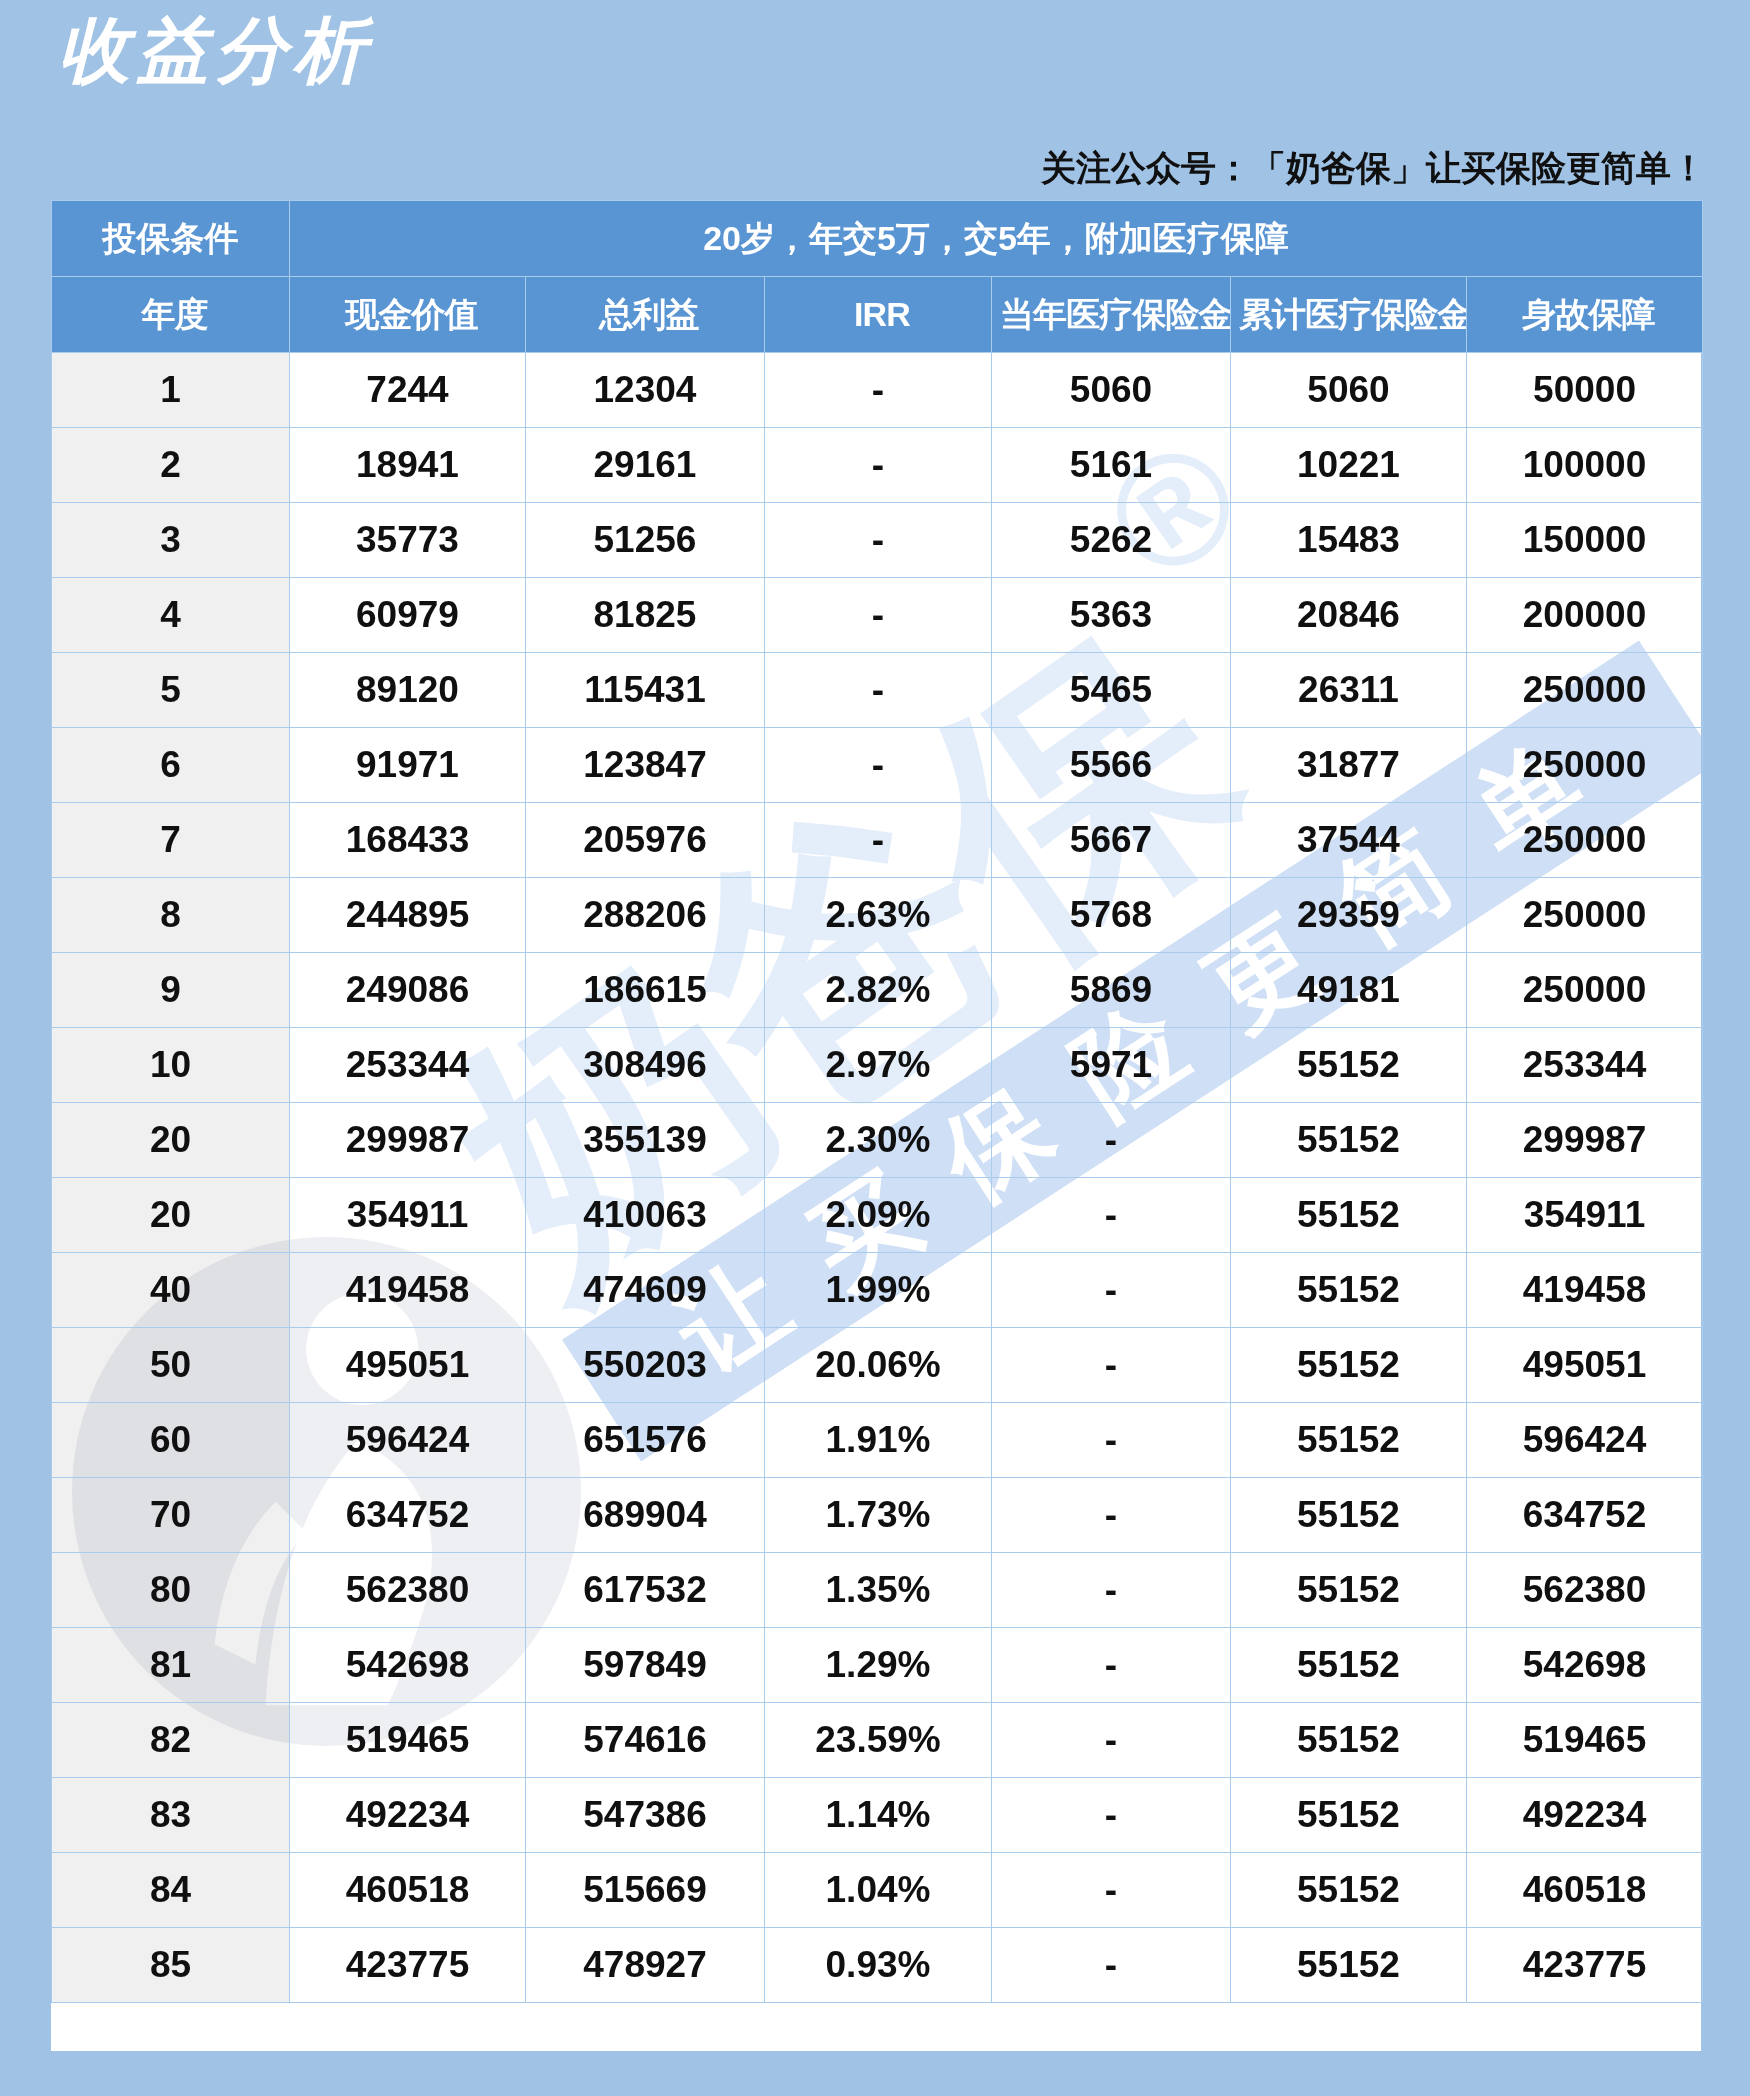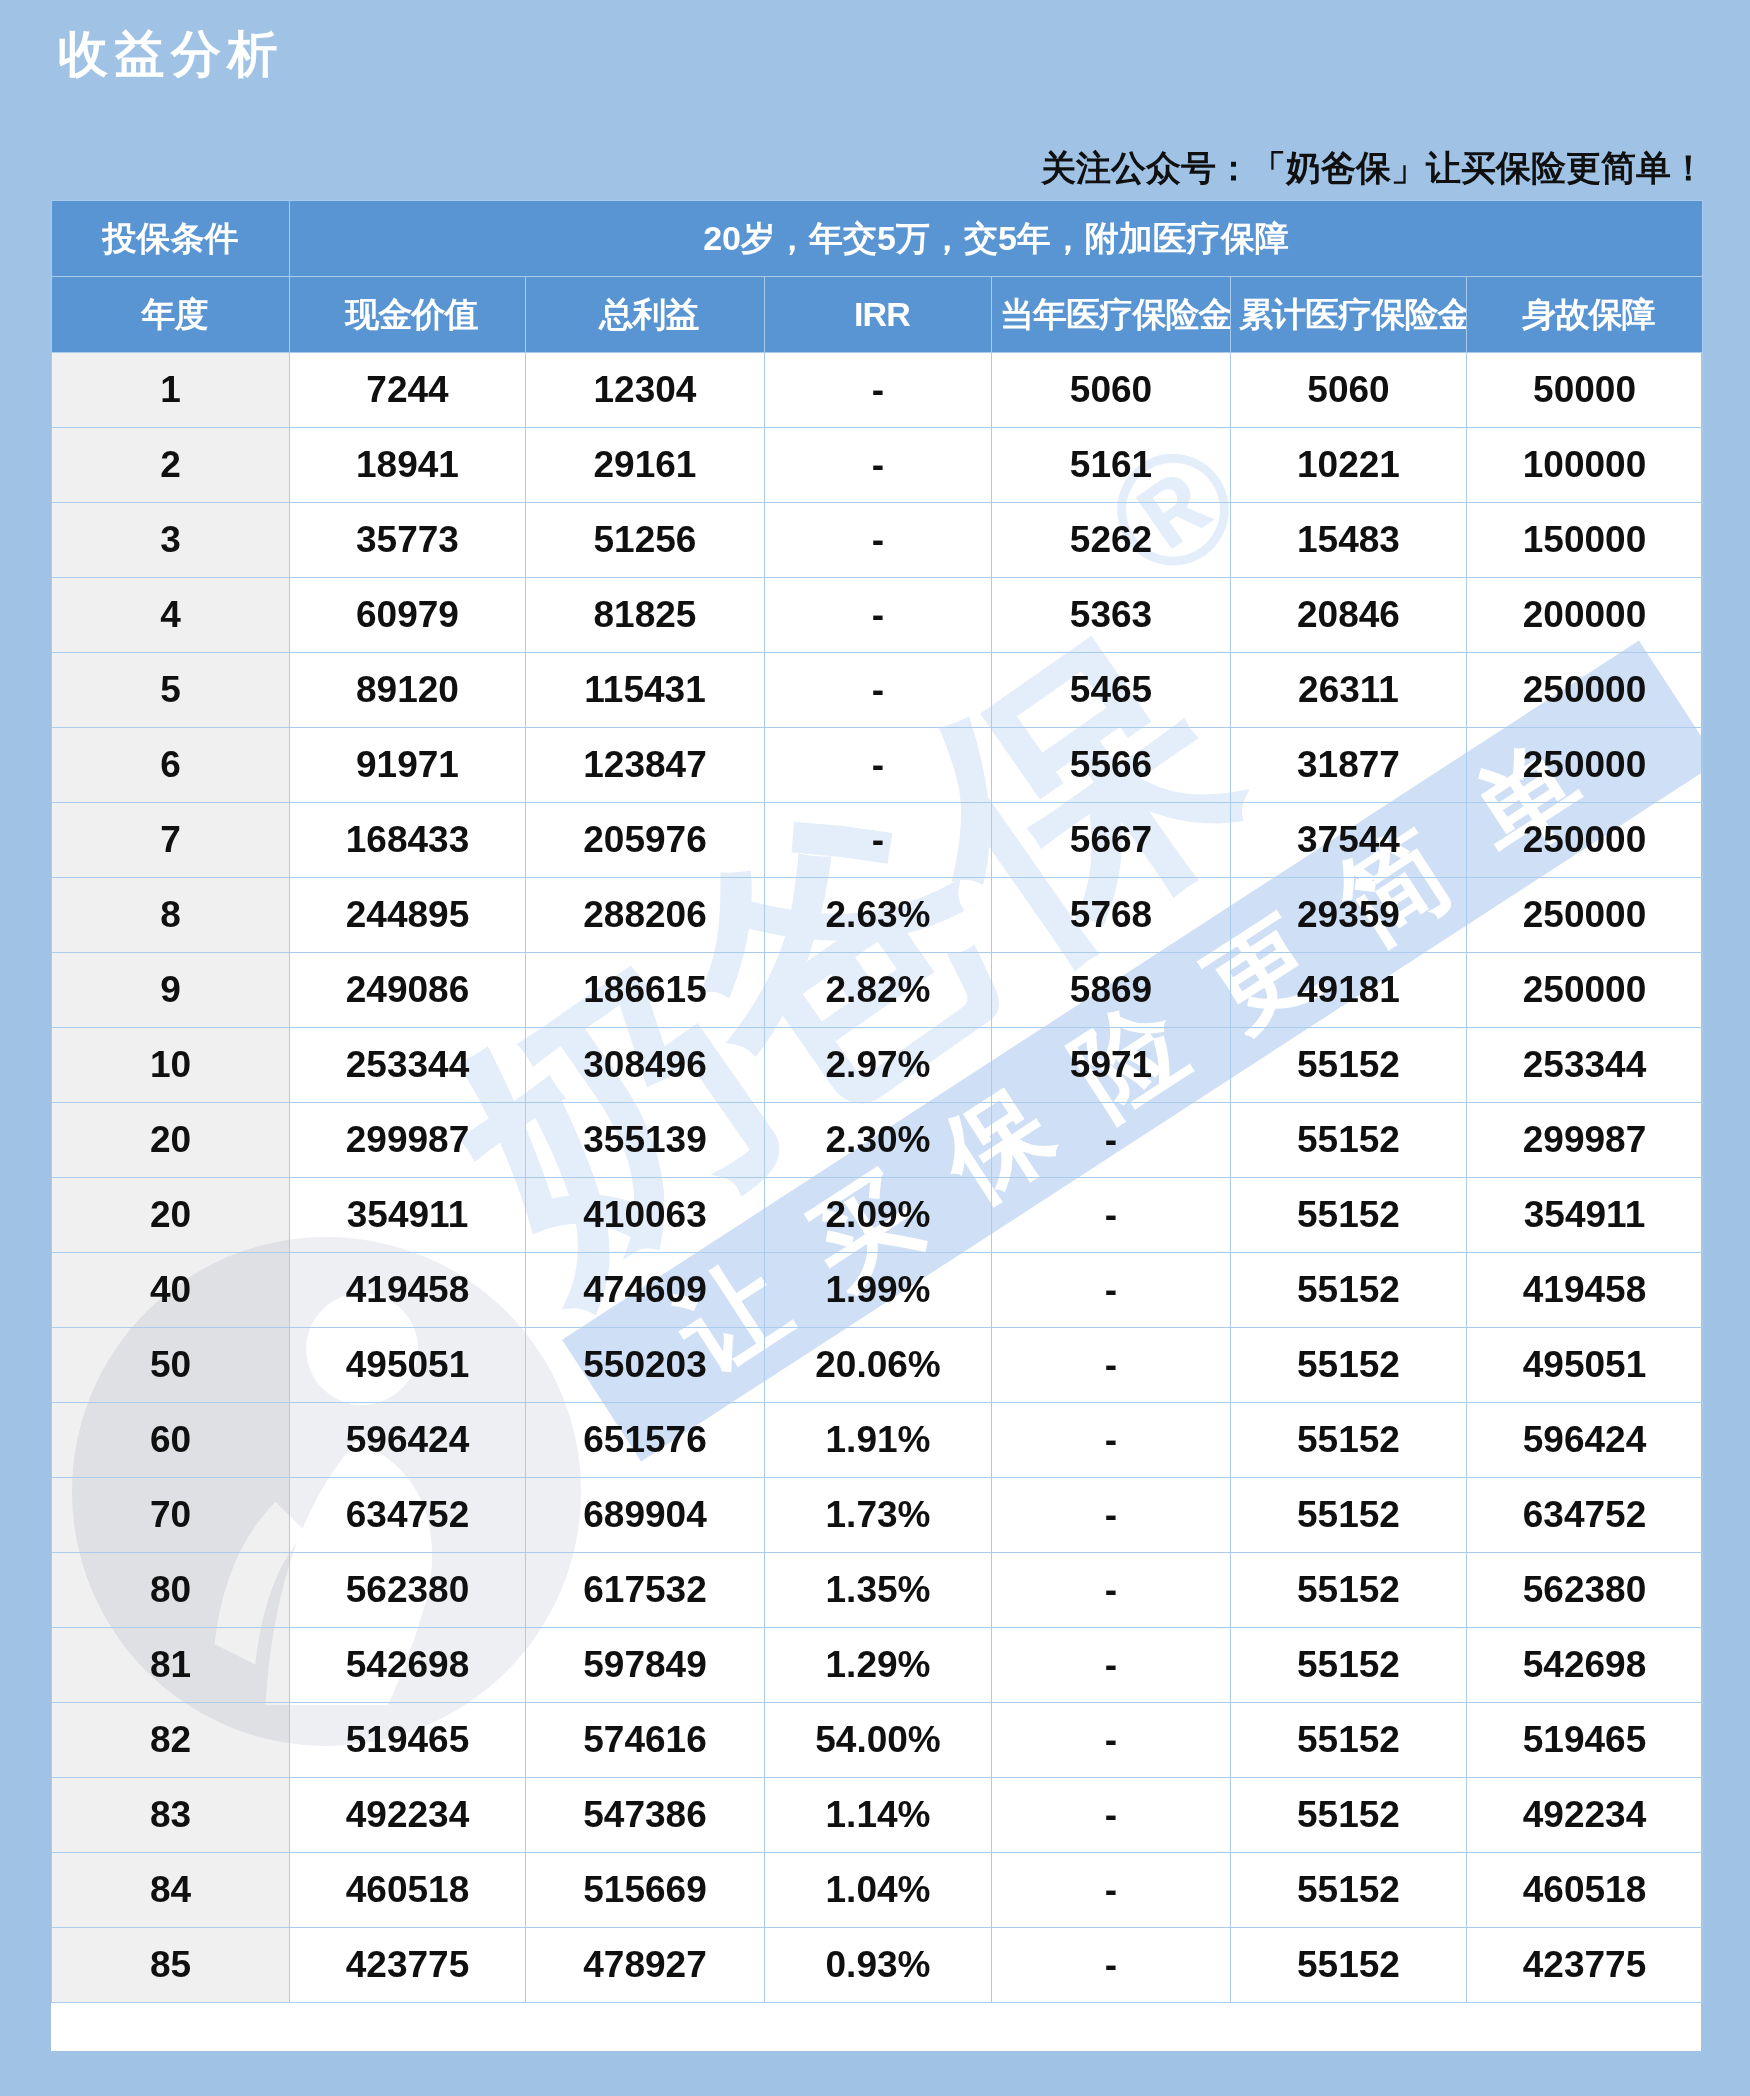--- a/index.html
+++ b/index.html
@@ -15,23 +15,23 @@
   }
   *{box-sizing:border-box;margin:0;padding:0;}
   html,body{width:1751px;height:2097px;}
   body{
     position:relative;
     background:var(--page-bg);
     font-family:"Liberation Sans","DejaVu Sans",sans-serif;
     overflow:hidden;
   }
   .page-title{
-    position:absolute;left:58px;top:21px;
-    font-size:50px;font-weight:bold;color:var(--title-text);
-    letter-spacing:6.5px;white-space:nowrap;
+    position:absolute;left:58px;top:3px;
+    font-size:72px;font-weight:bold;color:var(--title-text);
+    letter-spacing:6.5px;white-space:nowrap;font-style:italic;
   }
   .promo-line{
     position:absolute;right:45px;top:145px;
     font-size:35px;font-weight:bold;color:var(--text);
     white-space:nowrap;
   }
   .table-wrap{
     position:absolute;left:51px;top:200px;
     width:1650px;height:1851px;
     background:#ffffff;
@@ -288,21 +288,21 @@
           <td>597849</td>
           <td>1.29%</td>
           <td>-</td>
           <td>55152</td>
           <td>542698</td>
         </tr>
         <tr>
           <td class="c-year">82</td>
           <td>519465</td>
           <td>574616</td>
-          <td>54.00%</td>
+          <td>23.59%</td>
           <td>-</td>
           <td>55152</td>
           <td>519465</td>
         </tr>
         <tr>
           <td class="c-year">83</td>
           <td>492234</td>
           <td>547386</td>
           <td>1.14%</td>
           <td>-</td>

